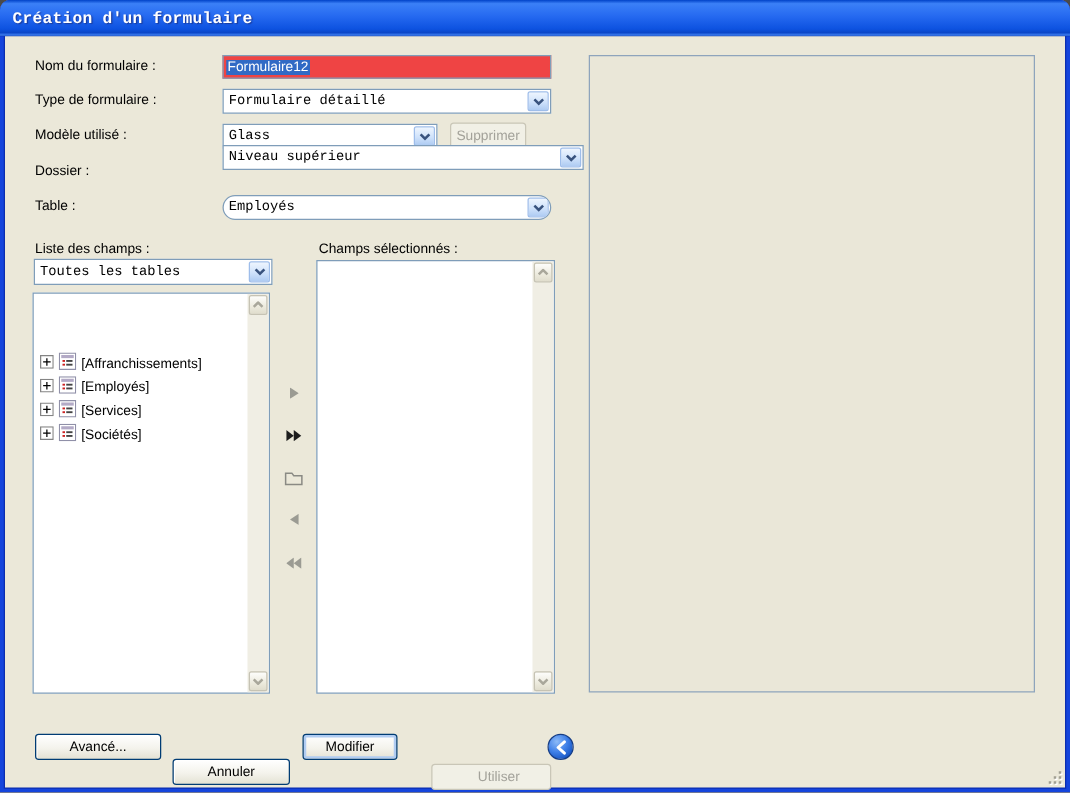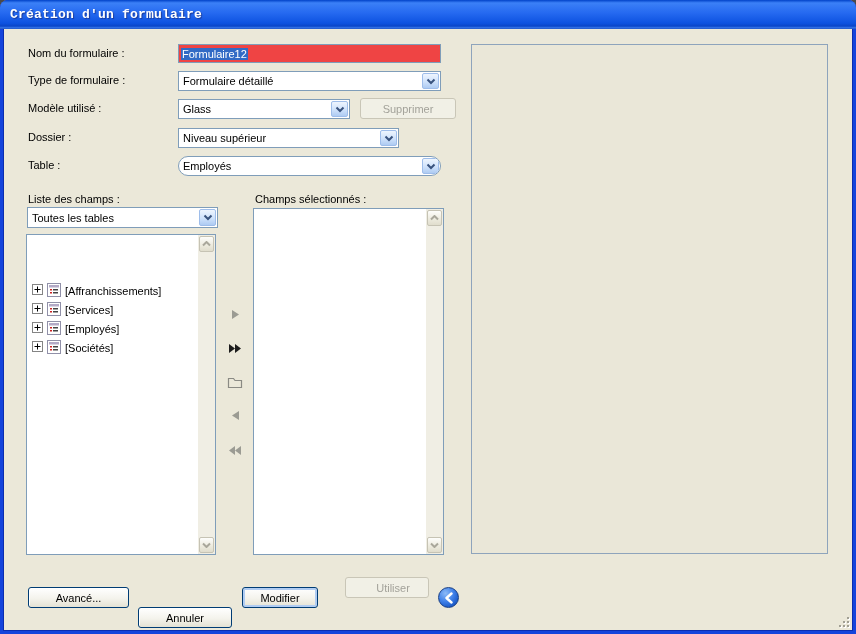--- a/index.html
+++ b/index.html
@@ -22,21 +22,21 @@
   .lbl{position:absolute;left:28px;height:16px;line-height:16px;white-space:nowrap;}
   .textinput{
     position:absolute;background:#ef4444;border:1px solid #7f9db9;
     display:flex;align-items:center;padding:0 2px;overflow:hidden;
   }
   .sel{background:#316ac5;color:#fff;padding:0 1px;white-space:pre;}
   .combo{
     position:absolute;background:#fff;border:1px solid #7f9db9;
     display:flex;align-items:center;overflow:hidden;
   }
-  .combo .cval{flex:1;padding:0 4px;white-space:nowrap;overflow:hidden;}
+  .combo .cval{flex:1;padding:0 4px;white-space:nowrap;overflow:hidden;font-family:Liberation Mono, monospace;}
   .combo .cbtn{
     width:17px;align-self:stretch;margin:1px;border-radius:2px;
     background:linear-gradient(180deg,#eef5fe 0%,#cfe2fb 55%,#aecbf2 100%);
     border:1px solid #9ebdea;display:flex;align-items:center;justify-content:center;
   }
   .list{position:absolute;background:#fff;border:1px solid #7f9db9;overflow:hidden;}
   .vscroll{position:absolute;top:0;right:0;bottom:0;width:17px;background:#f0eee4;}
   .sbbtn{
     position:absolute;left:1px;right:1px;height:16px;border-radius:2px;
     background:linear-gradient(180deg,#fdfdfb 0%,#eceadd 60%,#e0ddcd 100%);
@@ -92,24 +92,24 @@
 
   <div class="lbl" style="top:100px;">Modèle utilisé :</div>
   <div class="combo" style="left:178px;top:99px;width:172px;height:20px;">
     <span class="cval">Glass</span>
     <span class="cbtn">
       <svg width="10" height="7" viewBox="0 0 10 7">
           <path d="M1.5 1.5 L5 5 L8.5 1.5" fill="none" stroke="#39537e" stroke-width="2"></path>
         </svg>
     </span>
   </div>
-  <button class="btn disabled" style="left:360px;top:98px;width:96px;text-align:center;">Supprimer</button>
+  <button class="btn disabled" style="left:360px;top:98px;width:61px;text-align:center;">Supprimer</button>
 
   <div class="lbl" style="top:129px;">Dossier :</div>
-  <div class="combo" style="left:178px;top:128px;width:221px;height:20px;gap:25px;">
+  <div class="combo" style="left:178px;top:116px;width:289px;height:20px;gap:25px;">
     <span class="cval">Niveau supérieur</span>
     <span class="cbtn">
       <svg width="10" height="7" viewBox="0 0 10 7">
           <path d="M1.5 1.5 L5 5 L8.5 1.5" fill="none" stroke="#39537e" stroke-width="2"></path>
         </svg>
     </span>
   </div>
 
   <div class="lbl" style="top:157px;">Table :</div>
   <div class="combo" style="left:178px;top:156px;width:263px;height:20px;border-radius:10px;">
@@ -156,37 +156,37 @@
               <line x1="5.5" y1="2.5" x2="5.5" y2="8.5" stroke="#000"></line>
             </svg></span>
         <span><svg width="14" height="14" viewBox="0 0 14 14">
               <rect x="0.5" y="0.5" width="13" height="13" fill="#fff" stroke="#9090a8"></rect>
               <rect x="2" y="2" width="10" height="2.5" fill="#b3aac6"></rect>
               <rect x="3" y="6" width="2" height="1.5" fill="#cc2222"></rect>
               <rect x="6" y="6" width="5" height="1.5" fill="#444"></rect>
               <rect x="3" y="9" width="2" height="1.5" fill="#cc2222"></rect>
               <rect x="6" y="9" width="5" height="1.5" fill="#444"></rect>
             </svg></span>
+        <span>[Employés]</span>
+      </div>
+      <div class="trow">
+        <span><svg width="11" height="11" viewBox="0 0 11 11">
+              <rect x="0.5" y="0.5" width="10" height="10" fill="#fff" stroke="#848484"></rect>
+              <line x1="2.5" y1="5.5" x2="8.5" y2="5.5" stroke="#000"></line>
+              <line x1="5.5" y1="2.5" x2="5.5" y2="8.5" stroke="#000"></line>
+            </svg></span>
+        <span><svg width="14" height="14" viewBox="0 0 14 14">
+              <rect x="0.5" y="0.5" width="13" height="13" fill="#fff" stroke="#9090a8"></rect>
+              <rect x="2" y="2" width="10" height="2.5" fill="#b3aac6"></rect>
+              <rect x="3" y="6" width="2" height="1.5" fill="#cc2222"></rect>
+              <rect x="6" y="6" width="5" height="1.5" fill="#444"></rect>
+              <rect x="3" y="9" width="2" height="1.5" fill="#cc2222"></rect>
+              <rect x="6" y="9" width="5" height="1.5" fill="#444"></rect>
+            </svg></span>
         <span>[Services]</span>
-      </div>
-      <div class="trow">
-        <span><svg width="11" height="11" viewBox="0 0 11 11">
-              <rect x="0.5" y="0.5" width="10" height="10" fill="#fff" stroke="#848484"></rect>
-              <line x1="2.5" y1="5.5" x2="8.5" y2="5.5" stroke="#000"></line>
-              <line x1="5.5" y1="2.5" x2="5.5" y2="8.5" stroke="#000"></line>
-            </svg></span>
-        <span><svg width="14" height="14" viewBox="0 0 14 14">
-              <rect x="0.5" y="0.5" width="13" height="13" fill="#fff" stroke="#9090a8"></rect>
-              <rect x="2" y="2" width="10" height="2.5" fill="#b3aac6"></rect>
-              <rect x="3" y="6" width="2" height="1.5" fill="#cc2222"></rect>
-              <rect x="6" y="6" width="5" height="1.5" fill="#444"></rect>
-              <rect x="3" y="9" width="2" height="1.5" fill="#cc2222"></rect>
-              <rect x="6" y="9" width="5" height="1.5" fill="#444"></rect>
-            </svg></span>
-        <span>[Employés]</span>
       </div>
       <div class="trow">
         <span><svg width="11" height="11" viewBox="0 0 11 11">
               <rect x="0.5" y="0.5" width="10" height="10" fill="#fff" stroke="#848484"></rect>
               <line x1="2.5" y1="5.5" x2="8.5" y2="5.5" stroke="#000"></line>
               <line x1="5.5" y1="2.5" x2="5.5" y2="8.5" stroke="#000"></line>
             </svg></span>
         <span><svg width="14" height="14" viewBox="0 0 14 14">
               <rect x="0.5" y="0.5" width="13" height="13" fill="#fff" stroke="#9090a8"></rect>
               <rect x="2" y="2" width="10" height="2.5" fill="#b3aac6"></rect>
@@ -254,21 +254,21 @@
         <polygon points="6,0 0,4.5 6,9" fill="#9b9b93"></polygon>
         <polygon points="12,0 6,4.5 12,9" fill="#9b9b93"></polygon>
       </svg>
   </div>
 
   <div class="preview" style="left:471px;top:44px;width:357px;height:510px;"></div>
 
   <button class="btn" style="left:28px;top:587px;width:101px;">Avancé...</button>
   <button class="btn" style="left:138px;top:607px;width:94px;">Annuler</button>
   <button class="btn default" style="left:242px;top:587px;width:76px;">Modifier</button>
-  <button class="btn disabled" style="left:345px;top:577px;width:84px;padding-left:12px;">Utiliser</button>
+  <button class="btn disabled" style="left:345px;top:611px;width:96px;padding-left:12px;">Utiliser</button>
   <div class="roundbtn" style="left:438px;top:587px;">
     <svg width="10" height="12" viewBox="0 0 10 12">
         <path d="M7.5 1.5 L2.5 6 L7.5 10.5" fill="none" stroke="#fff" stroke-width="2.4" stroke-linecap="round" stroke-linejoin="round"></path>
       </svg>
   </div>
 
   <div class="grip">
     <svg width="13" height="13" viewBox="0 0 13 13">
       <rect x="10" y="2" width="2" height="2" fill="#fff"></rect>
         <rect x="9" y="1" width="2" height="2" fill="#a19f93"></rect>

